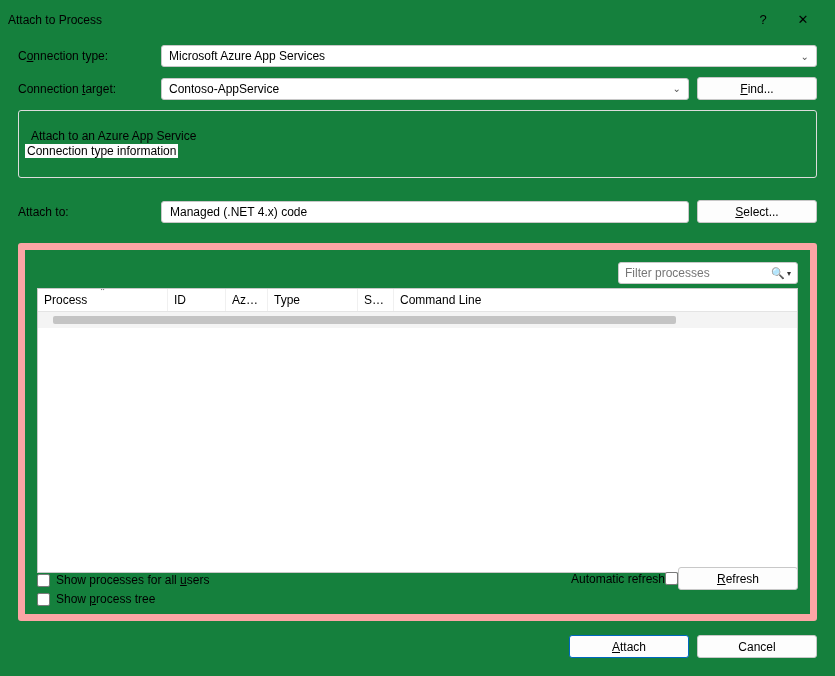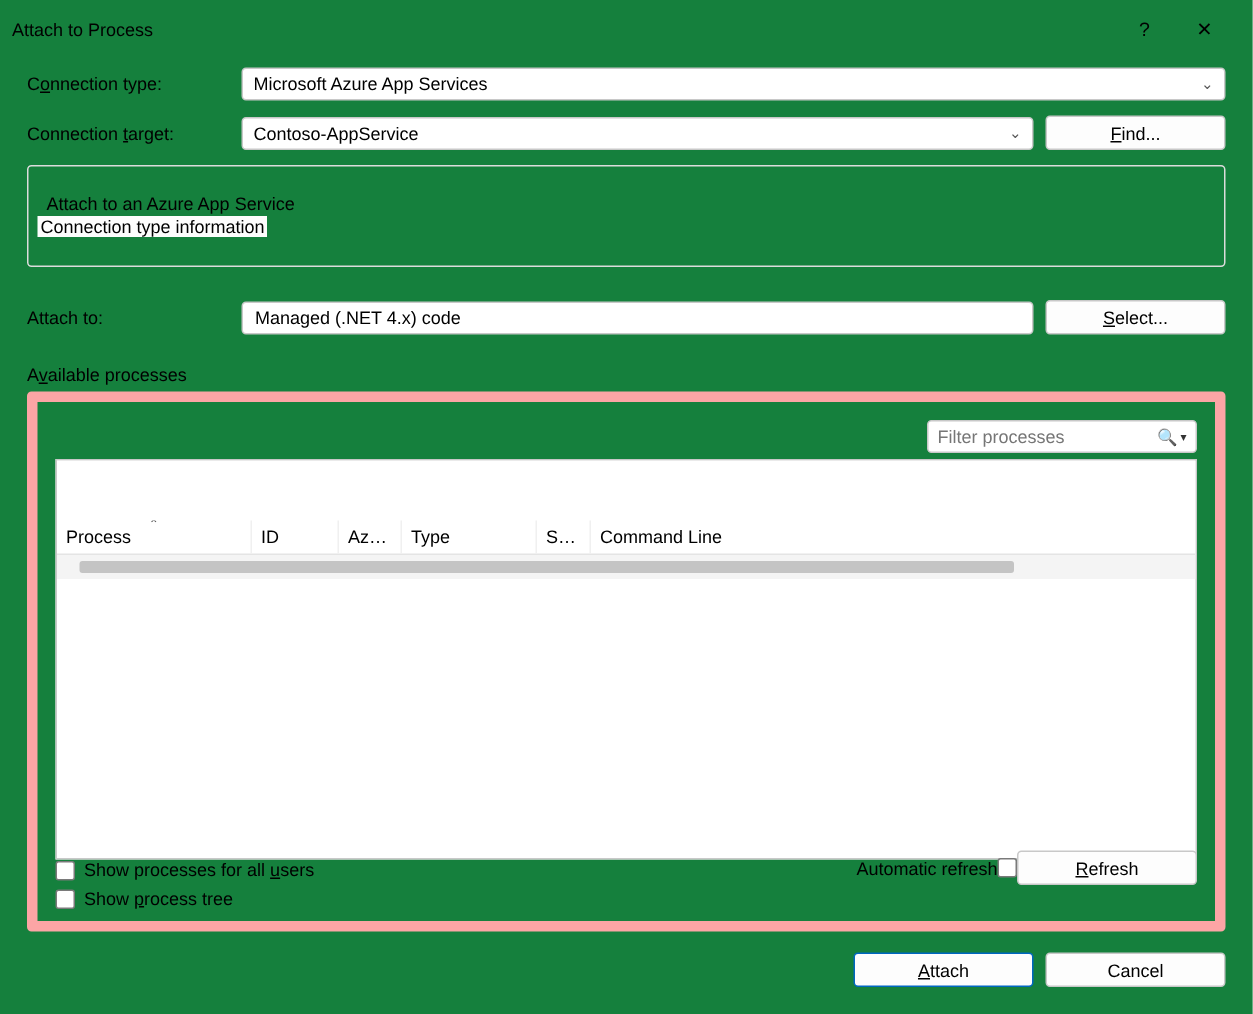--- a/index.html
+++ b/index.html
@@ -151,21 +151,20 @@
     display: flex;
     background: #fff;
     border-bottom: 1px solid #e4e4e4;
   }
   .th, .td {
     padding: 4px 6px;
     overflow: hidden;
     white-space: nowrap;
     text-overflow: ellipsis;
     border-right: 1px solid #f0f0f0;
-    margin-top: 40px;
   }
   .th { position: relative; }
   .col-process { width: 130px; }
   .col-id { width: 58px; }
   .col-title { width: 42px; }
   .col-type { width: 90px; }
   .col-user { width: 128px; }
   .col-sess { width: 36px; }
   .col-cmd { flex: 1; border-right: none; }
   .sort-caret {
@@ -280,23 +279,20 @@
       <span class="form-label">Attach to:</span>
       <div class="readonly-field">Managed (.NET 4.x) code</div>
       <div class="button">
         <span></span>
           <span class="underline">S</span>
           <span>elect...</span>
       </div>
     </div>
 
     <div class="proc-group">
-      <span class="proc-legend">
-        <span>A</span><span class="underline">v</span><span>ailable processes</span>
-      </span>
       <div class="proc-panel">
 
         <div class="filter-row">
           <div class="filter-input">
             <span class="filter-placeholder">Filter processes</span>
             <span class="search-icon">🔍</span>
             <span class="dropdown-caret">▾</span>
           </div>
         </div>
 

